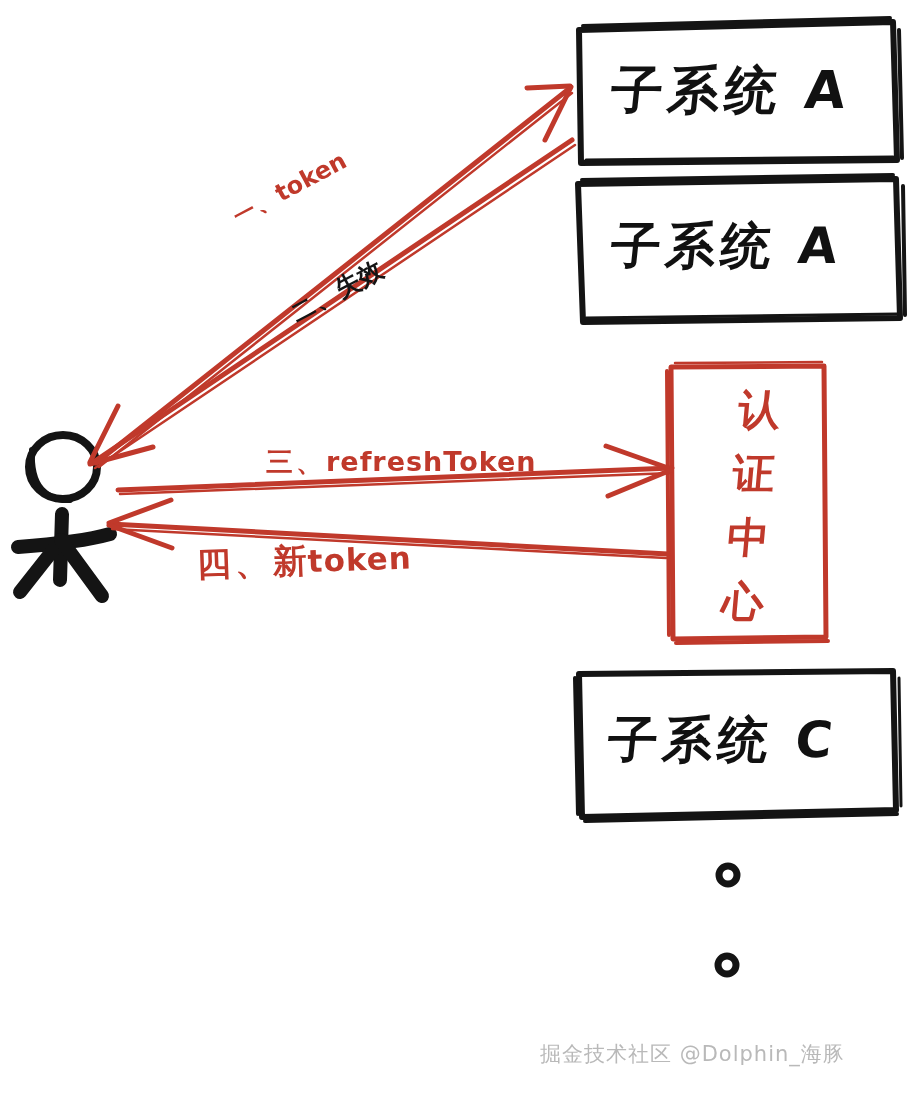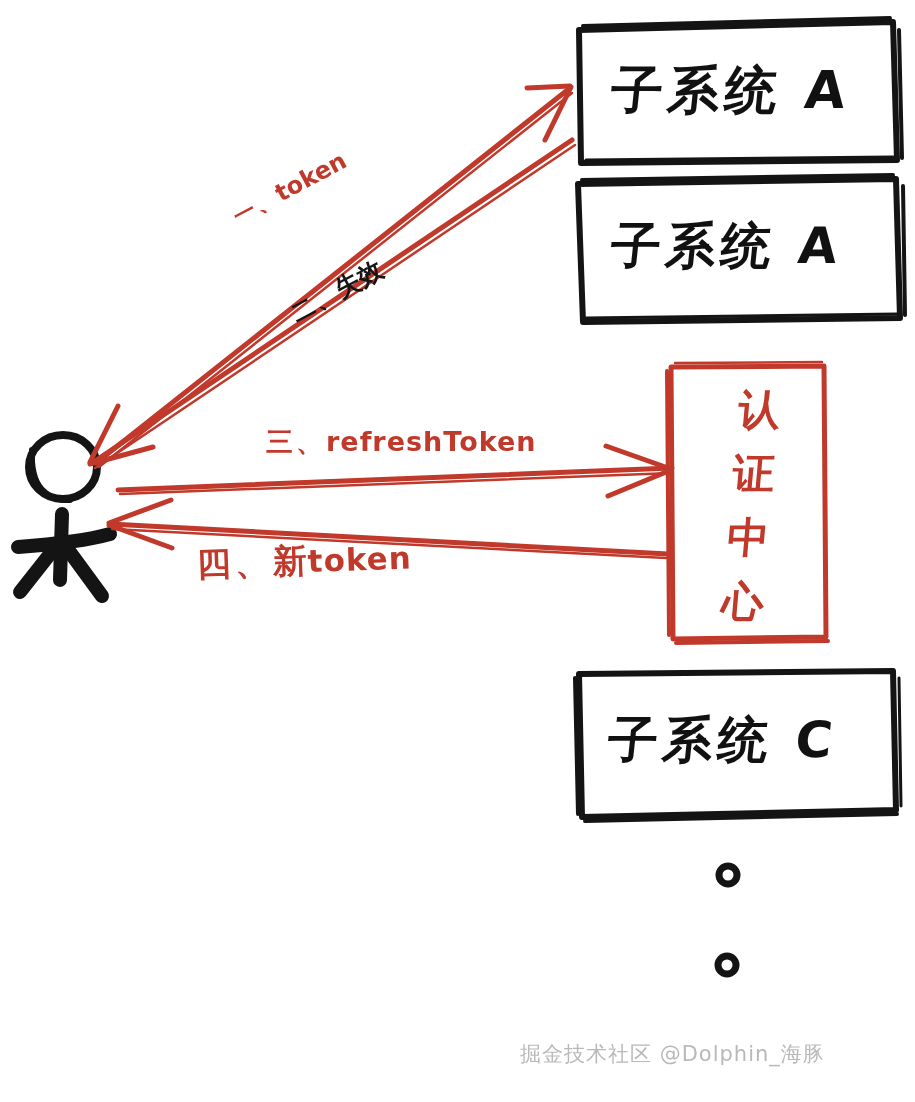--- a/index.html
+++ b/index.html
@@ -66,41 +66,41 @@
   #lbl-1 .idx{ letter-spacing:2px; font-size:22px;}
   #lbl-2{
     left:285px; top:300px;
     font-size:25px;
     transform:rotate(-28deg);
     transform-origin:left top;
     color:#141414;
   }
   #lbl-2 .idx{ letter-spacing:2px; font-size:23px;}
   #lbl-3{
-    left:266px; top:424px;
+    left:266px; top:444px;
     font-size:27px;
     color:#c0392b;
     letter-spacing:1px;
   }
   #lbl-3 .idx{ letter-spacing:3px; }
   #lbl-4{
     left:196px; top:542px;
     font-size:34px;
     color:#c0392b;
     letter-spacing:1px;
     transform:rotate(-2deg);
     transform-origin:left top;
   }
   #lbl-4 .idx{ letter-spacing:4px; }
   #lbl-4 .lat{ font-size:31px; }
 
   
   #watermark{
     position:absolute;
-    left:520px; top:1040px;
+    left:540px; top:1040px;
     font-family:"DejaVu Sans",sans-serif;
     font-size:21px;
     color:#b9b9b9;
     white-space:nowrap;
     letter-spacing:1px;
   }
 </style>
 </head>
 <body>
 

